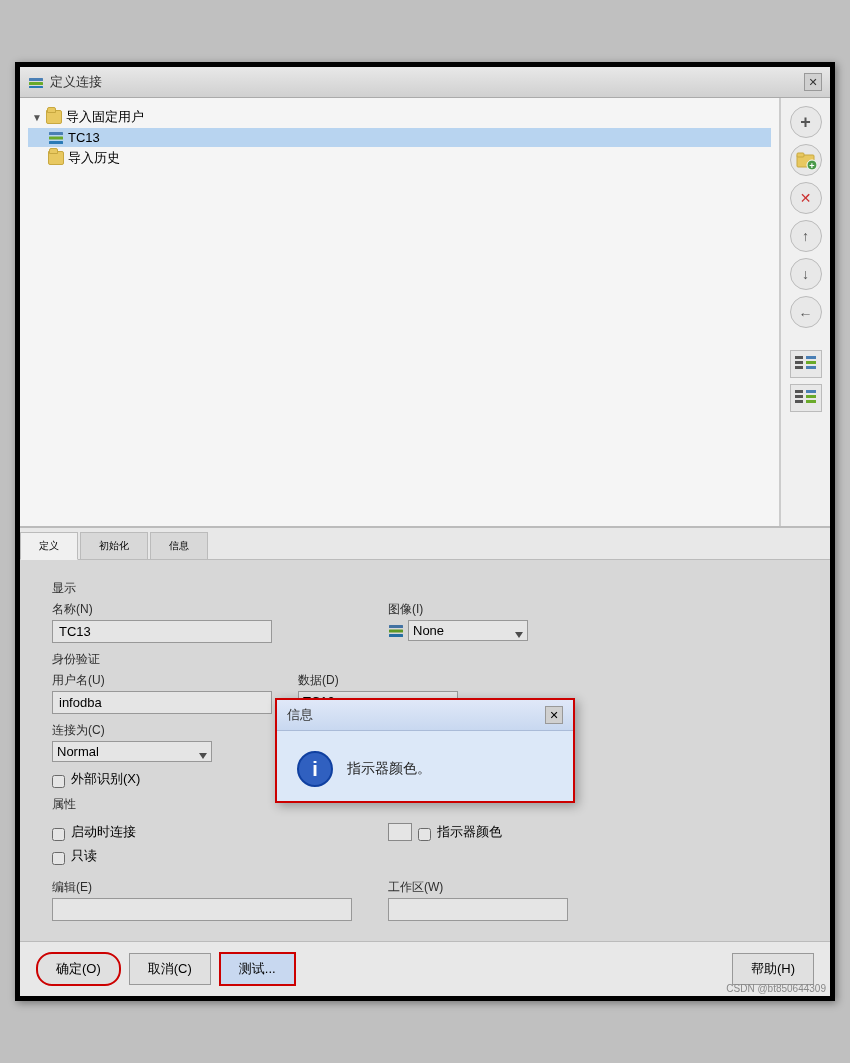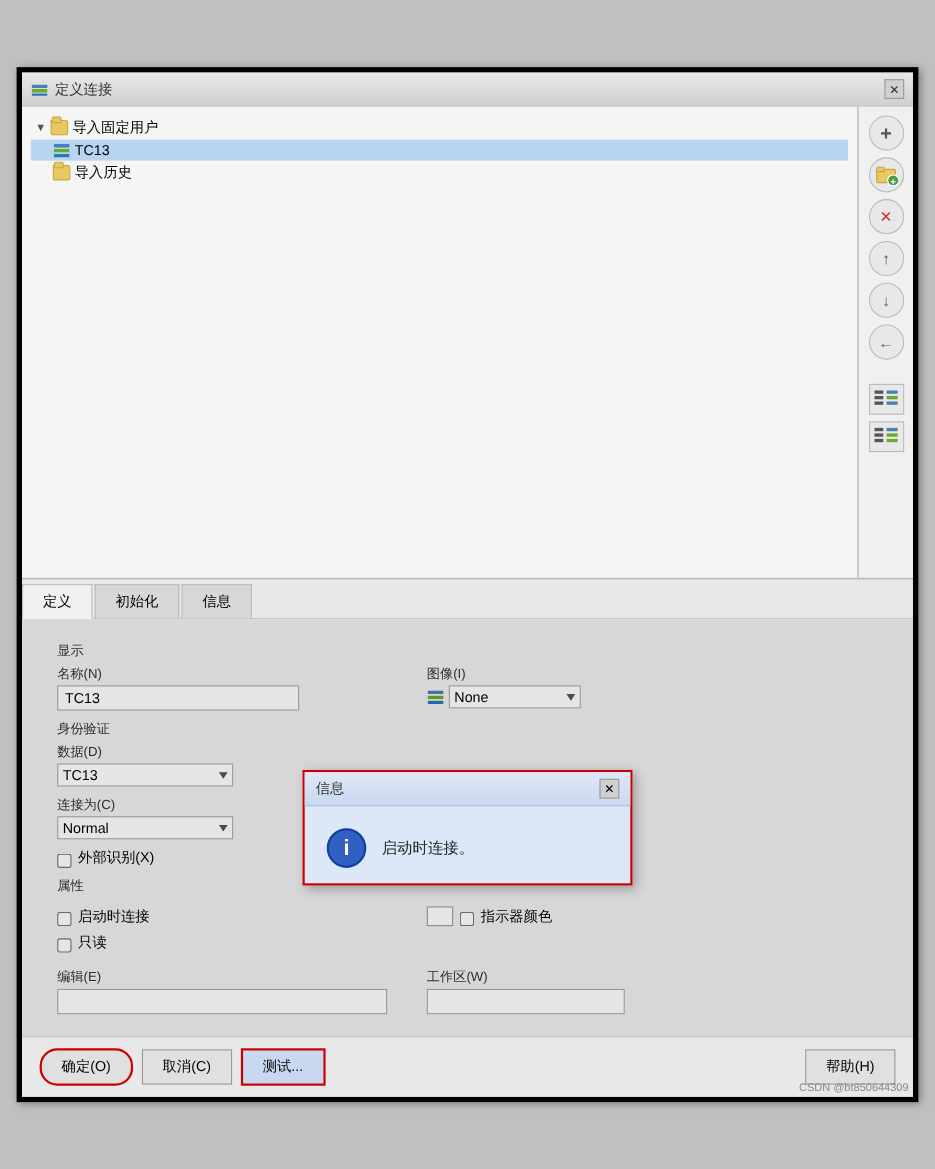--- a/index.html
+++ b/index.html
@@ -138,21 +138,21 @@
       background: #e8e8e8;
       padding-top: 4px;
     }
     .tab {
       padding: 6px 18px;
       border: 1px solid #bbb;
       border-bottom: none;
       background: #d8d8d8;
       cursor: pointer;
       margin-right: 2px;
-      font-size: 13px;
+      font-size: 10px;
     }
     .tab.active {
       background: #f0f0f0;
       border-bottom: 1px solid #f0f0f0;
       margin-bottom: -1px;
     }
     .form-area {
       padding: 12px 32px;
       background: #f0f0f0;
       position: relative;
@@ -301,21 +301,21 @@
       bottom: 2px;
       right: 4px;
       font-size: 10px;
       color: #888;
     }
 
     .left-col { width: 310px; }
 
     .select-wrapper {
       display: flex;
-      align-items: center;
+      align-items: flex-end;
       border: 1px solid #aaa;
       background: white;
       padding: 2px 4px;
     }
     .select-wrapper span {
       flex: 1;
       font-size: 13px;
     }
     .select-arrow {
       border-left: 4px solid transparent;
@@ -438,20 +438,24 @@
           <div class="select-wrapper" style="width:120px;">
             <span>None</span>
             <div class="select-arrow"></div>
           </div>
         </div>
       </div>
     </div>
 
     <div class="section-label">身份验证</div>
     <div class="form-row">
+      <div class="form-group" style="width:220px;">
+        <label>用户名(U)</label>
+        <input class="form-input" type="text" value="infodba" style="width: 220px;">
+      </div>
       <div class="form-group">
         <label>数据(D)</label>
         <div class="select-wrapper" style="width:160px;">
           <span>TC13</span>
           <div class="select-arrow"></div>
         </div>
       </div>
     </div>
     <div class="form-row">
       <div class="form-group">
@@ -501,21 +505,21 @@
     </div>
 
     <div class="modal-overlay">
       <div class="modal">
         <div class="modal-title-bar">
           <span class="modal-title-text">信息</span>
           <div class="modal-close">✕</div>
         </div>
         <div class="modal-body">
           <div class="info-icon-circle">i</div>
-          <span class="modal-message">启动时连接。</span>
+          <span class="modal-message">指示器颜色。</span>
         </div>
       </div>
     </div>
   </div>
 
   <div class="bottom-bar">
     <button class="btn btn-ok-circle">确定(O)</button>
     <button class="btn">取消(C)</button>
     <button class="btn btn-test">测试...</button>
     <div class="spacer"></div>

